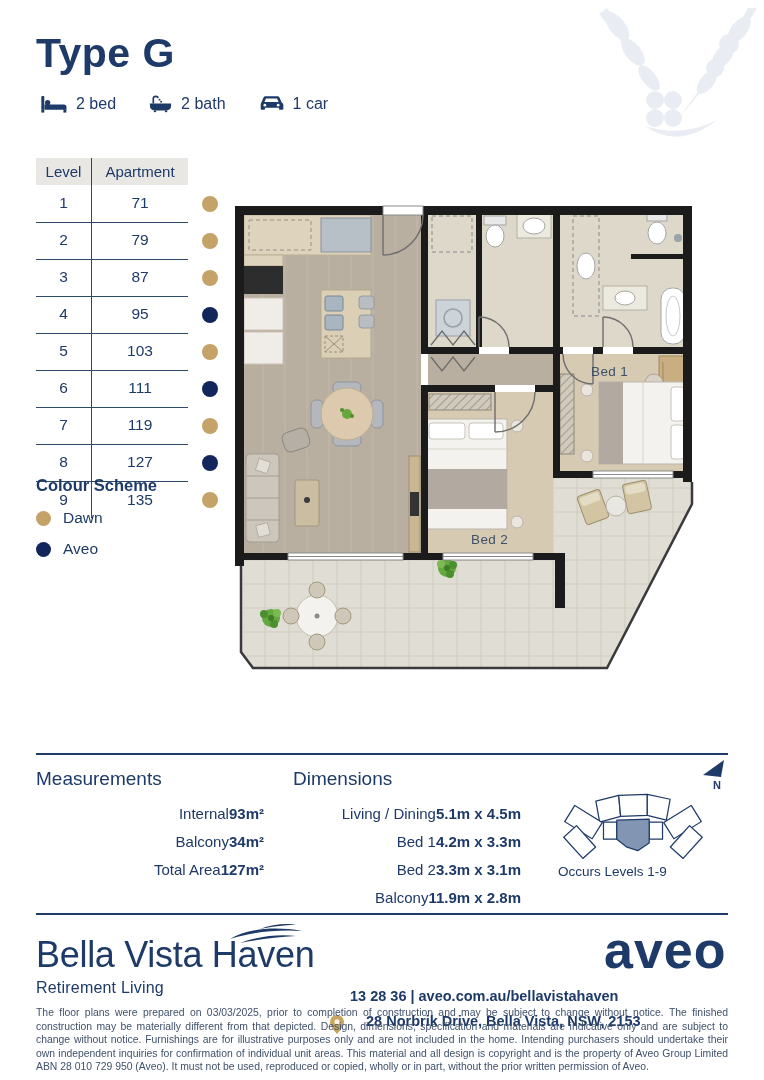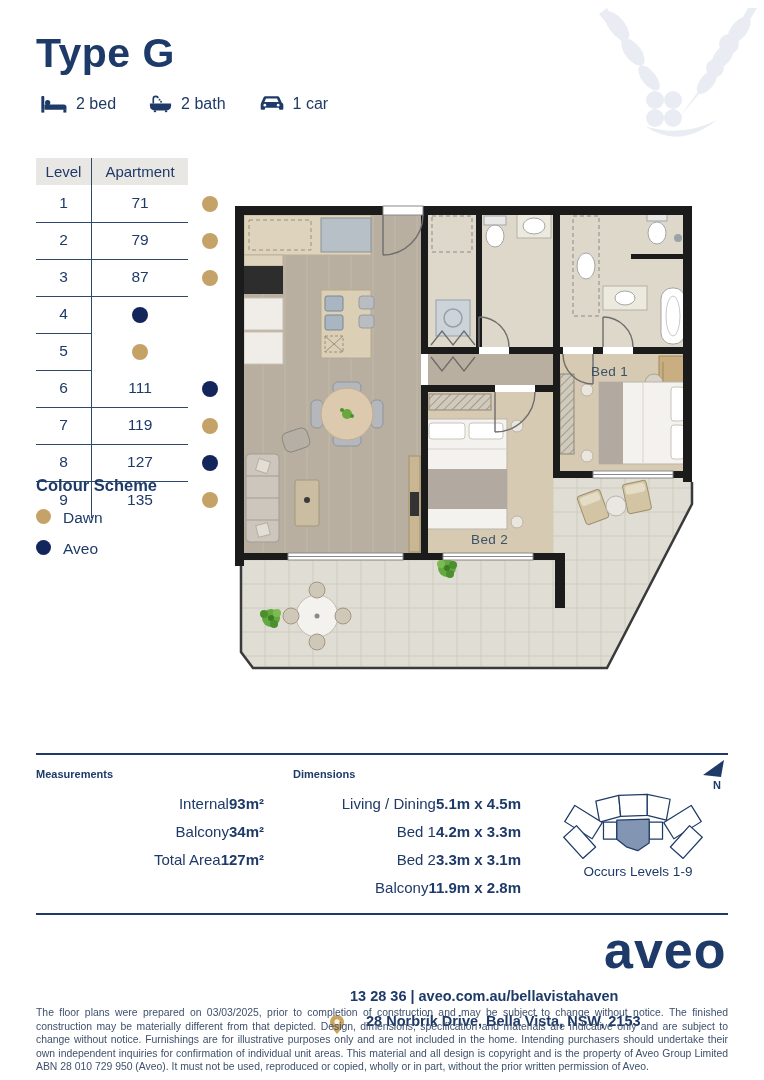--- a/index.html
+++ b/index.html
@@ -23,42 +23,42 @@
   .thead .c1,.thead .c2{background:#e9e7e3;height:27px;display:flex;align-items:center;justify-content:center;font-size:15px;}
   .c1,.c2{display:flex;align-items:center;justify-content:center;font-size:15.5px;height:100%;}
   .c1{border-right:1.5px solid #2c486b;}
   .rline .c1,.rline .c2{border-bottom:1px solid #2c486b;}
   .dotcell{display:flex;align-items:center;justify-content:center;}
   .dot{width:16px;height:16px;border-radius:50%;}
 
   
   .scheme{left:36px;top:468px;}
   .scheme-title{font-size:16.5px;font-weight:bold;margin-bottom:14px;}
-  .scheme-item{display:flex;gap:12px;font-size:15.5px;margin-bottom:13px;}
+  .scheme-item{display:flex;align-items:center;gap:12px;font-size:15.5px;margin-bottom:13px;}
   .scheme-dot{width:15px;height:15px;border-radius:50%;}
 
   
   .plan{left:233px;top:196px;}
   .plan-label{font-size:13.5px;fill:#3c5068;letter-spacing:.4px;}
 
   
   .rule{left:36px;width:692px;height:2px;background:#1e3a68;}
 
   
   .meas{left:36px;top:760px;width:228px;}
   .dims{left:293px;top:760px;width:228px;}
-  .blk-title{font-size:11px;font-weight:bold;margin-bottom:15px;}
+  .blk-title{font-size:19px;font-weight:normal;margin-bottom:15px;}
   .kv{display:flex;justify-content:flex-end;font-size:15px;margin-bottom:11px;}
   .kv .v{font-weight:bold;}
 
   
   .keyplan{left:558px;top:750px;width:172px;height:130px;}
   .north{position:absolute;right:4px;top:0;}
   .bldg{position:absolute;left:0;top:26px;}
-  .keycap{position:absolute;left:0;top:106px;width:160px;text-align:center;font-size:13.5px;color:#1e3a68;}
+  .keycap{position:absolute;left:0;top:106px;width:160px;text-align:left;font-size:13.5px;color:#1e3a68;}
 
   
   .brand{left:36px;top:914px;width:290px;}
   .brand-name{font-size:36px;color:#1e3a68;letter-spacing:-.3px;margin-top:12px;}
   .brand-sub{font-size:16px;margin-top:3px;letter-spacing:.2px;}
   .wave{position:absolute;left:192px;top:2px;}
   .contact{left:330px;top:976px;font-size:14.5px;font-weight:bold;line-height:25px;color:#1e3a68;}
   .contact .l1{padding-left:20px;}
   .contact .l2{display:flex;align-items:flex-end;gap:22px;}
   .aveo{left:604px;top:912px;font-size:52px;font-weight:700;color:#1e3a68;letter-spacing:1px;}
@@ -150,26 +150,28 @@
     </div>
     <div class="trow rline">
       <div class="c1">3</div>
       <div class="c2">87</div>
       <div class="dotcell">
           <span class="dot" style="background: rgb(197, 162, 104);"></span>
         </div>
     </div>
     <div class="trow rline">
       <div class="c1">4</div>
+      <div class="c2">95</div>
       <div class="dotcell">
           <span class="dot" style="background: rgb(19, 38, 92);"></span>
         </div>
     </div>
     <div class="trow rline">
       <div class="c1">5</div>
+      <div class="c2">103</div>
       <div class="dotcell">
           <span class="dot" style="background: rgb(197, 162, 104);"></span>
         </div>
     </div>
     <div class="trow rline">
       <div class="c1">6</div>
       <div class="c2">111</div>
       <div class="dotcell">
           <span class="dot" style="background: rgb(19, 38, 92);"></span>
         </div>
@@ -460,20 +462,31 @@
         <rect x="44" y="40" width="14" height="18"></rect>
         <rect x="92" y="40" width="14" height="18"></rect>
         <polygon points="58,38 92,37 92,62 80,70 68,66 58,58" style="fill: rgb(130, 150, 180);"></polygon>
       </g>
     </svg>
     <div class="keycap">Occurs Levels 1-9</div>
   </div>
 
   <div class="abs rule" style="top:905px;"></div>
 
+  <div class="abs brand">
+    <svg class="wave" width="78" height="20" viewBox="0 0 78 20">
+      <g fill="#1e3a68">
+        <path d="M2,15 C18,5 46,2 74,7 C48,5 20,9 2,15 Z"></path>
+        <path d="M12,19 C30,12 52,10 68,12 C48,13 28,16 12,19 Z"></path>
+        <path d="M32,5 C44,0 60,-1 68,1 C56,1 42,3 32,5 Z"></path>
+      </g>
+    </svg>
+    <div class="brand-name">Bella Vista Haven</div>
+    <div class="brand-sub">Retirement Living</div>
+  </div>
 
   <div class="abs contact">
     <div class="l1">13 28 36 | aveo.com.au/bellavistahaven</div>
     <div class="l2">
       <svg width="14" height="19" viewBox="0 0 14 19">
         <path d="M7,0 C3.1,0 0,3.1 0,7 c0,5.2 7,12 7,12 s7,-6.8 7,-12 C14,3.1 10.9,0 7,0 z" fill="#c9a55f"></path>
         <circle cx="7" cy="6.8" r="2.6" fill="#f7f3e8"></circle>
       </svg>
       <span>28 Norbrik Drive, Bella Vista, NSW, 2153</span>
     </div>

